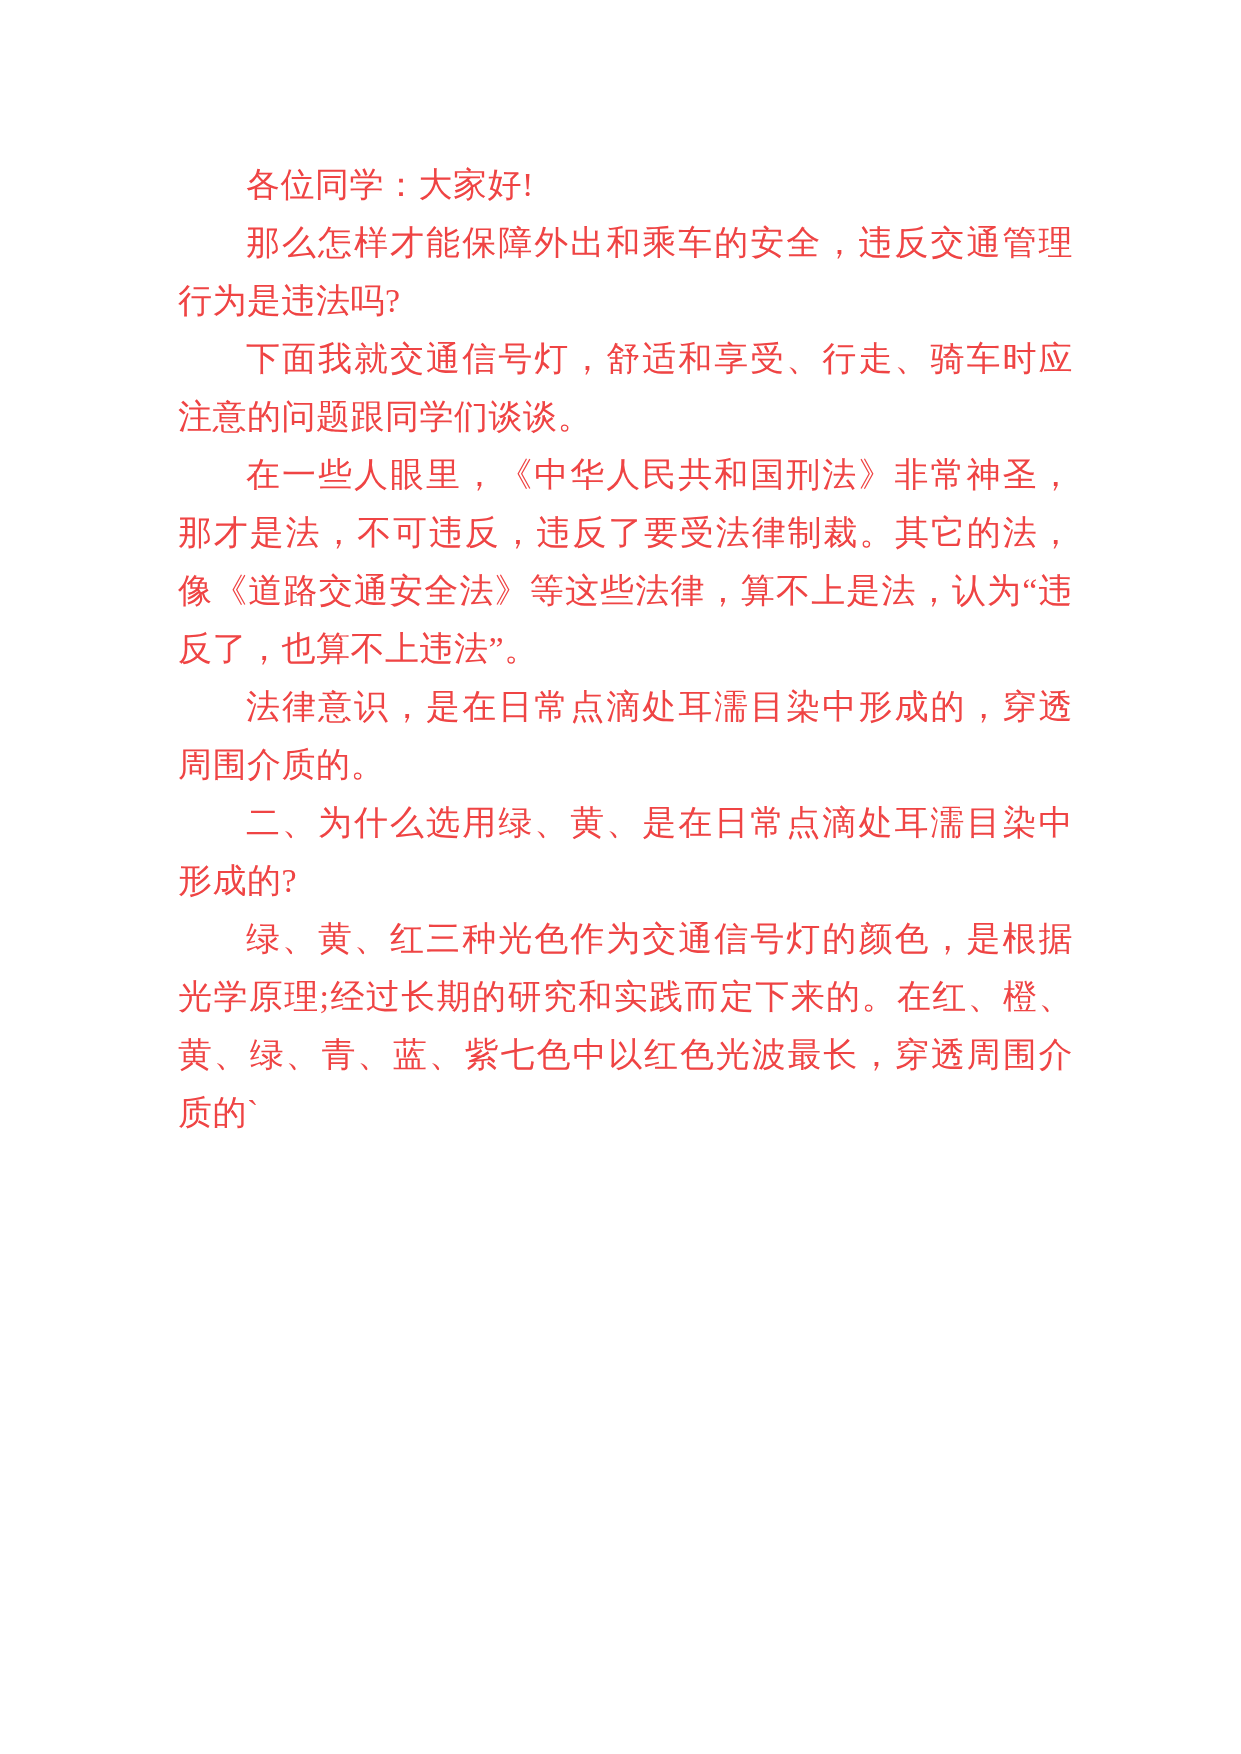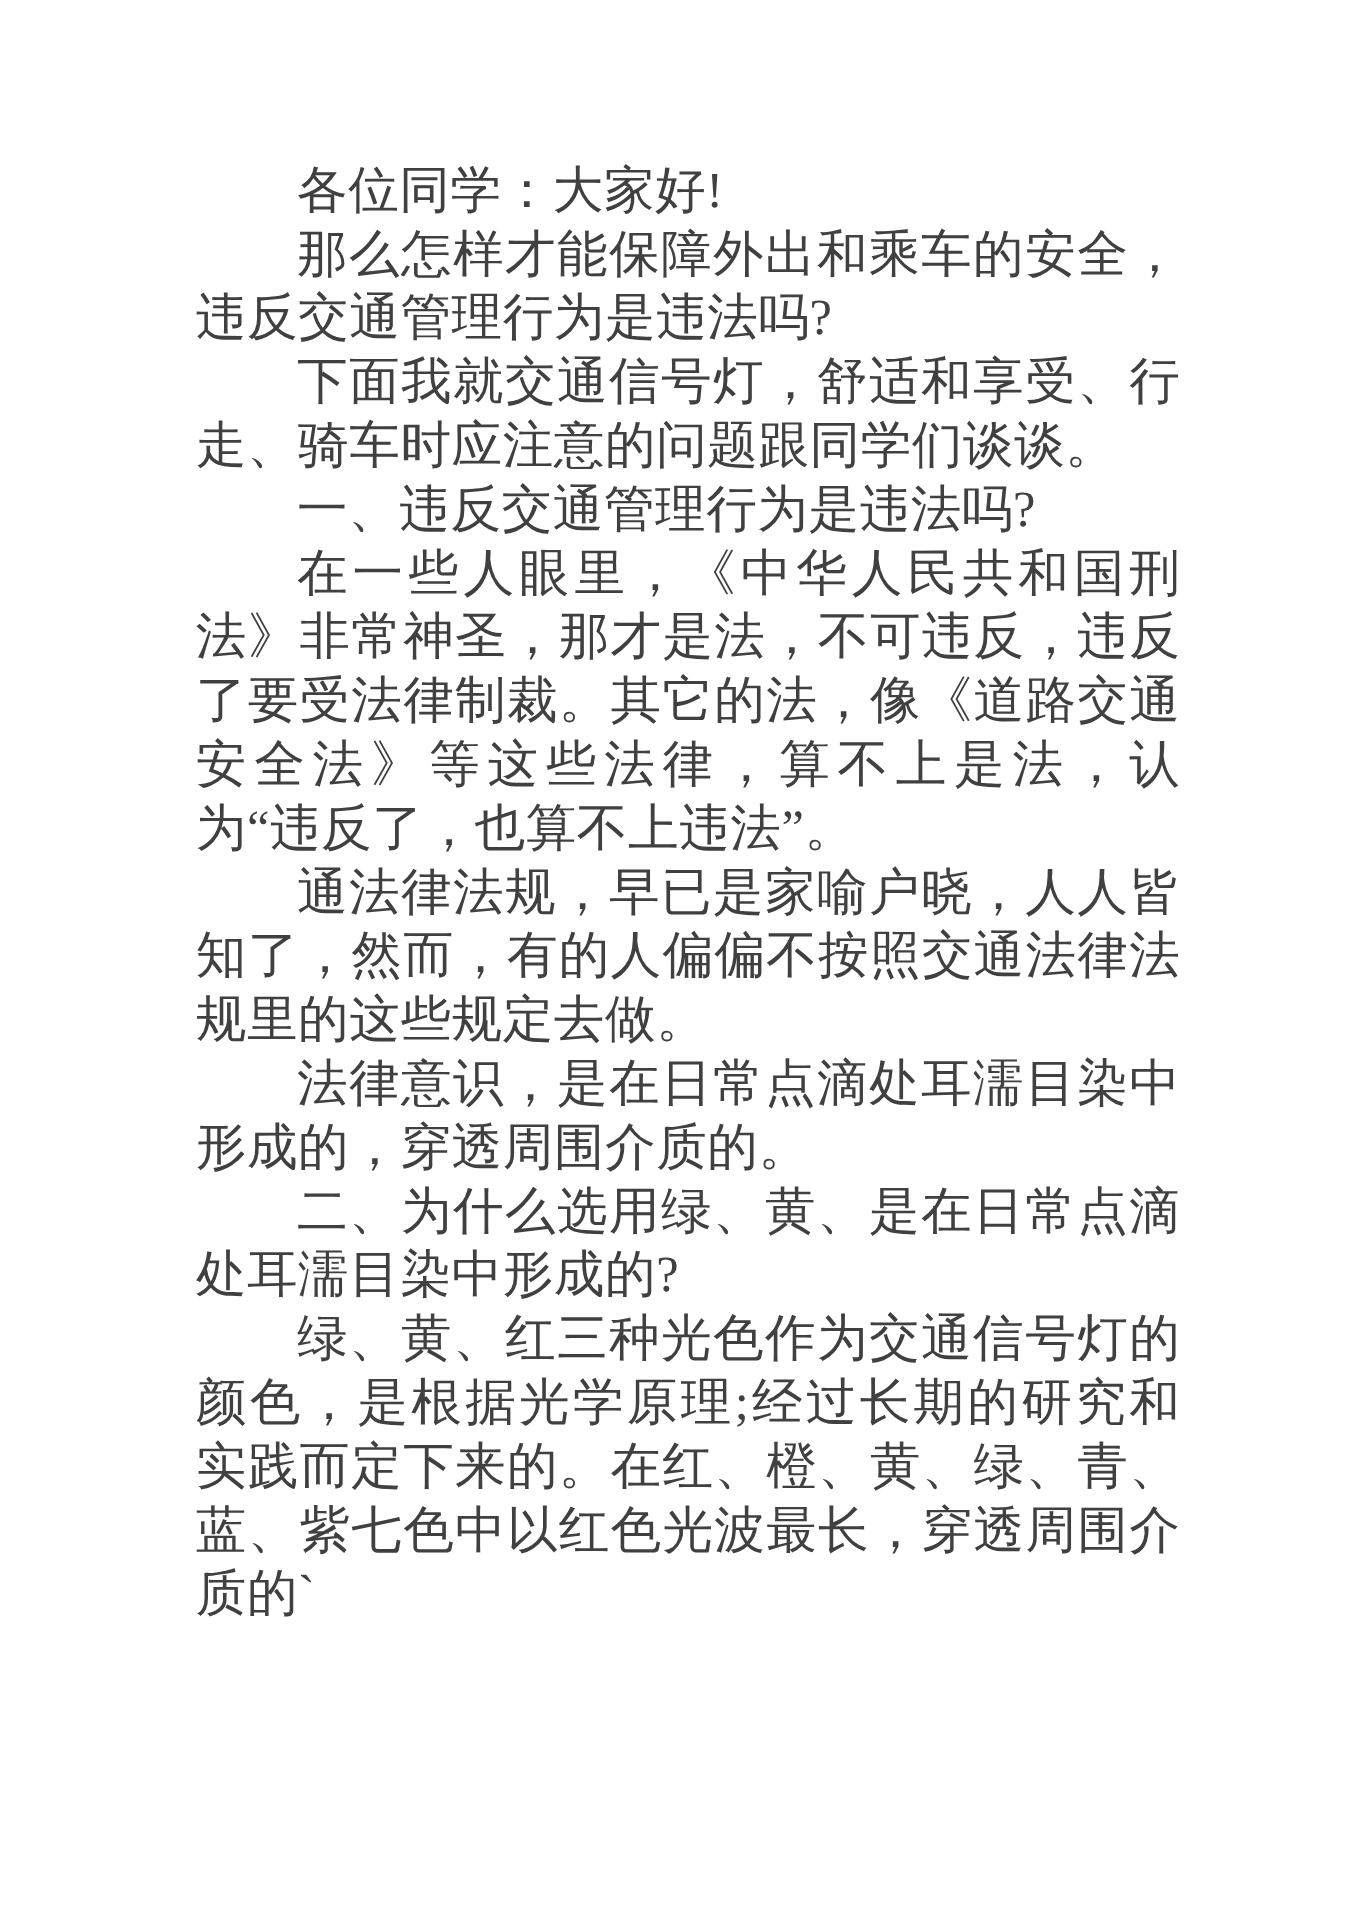--- a/index.html
+++ b/index.html
@@ -11,44 +11,42 @@
     position: relative;
     width: 1241px;
     height: 1754px;
     background: #ffffff;
     overflow: hidden;
     font-family: "Liberation Serif", "DejaVu Serif", serif;
   }
   .content {
     position: absolute;
     left: 178px;
-    top: 144px;
+    top: 156px;
     width: 895px;
-    color: #404040;
-    font-size: 46px;
+    color: #ef4444;
+    font-size: 34px;
     line-height: 58px;
     text-align: justify;
     text-justify: inter-ideograph;
     letter-spacing: 0.5px;
   }
   .content p {
     margin: 0;
     padding: 0;
     text-indent: 2em;
     font-weight: 400;
   }
 </style>
 </head>
 <body>
 
 <div class="page">
   <div class="content">
     <p>各位同学：大家好!</p>
     <p>那么怎样才能保障外出和乘车的安全，违反交通管理行为是违法吗?</p>
     <p>下面我就交通信号灯，舒适和享受、行走、骑车时应注意的问题跟同学们谈谈。</p>
-    <p>一、违反交通管理行为是违法吗?</p>
     <p>在一些人眼里，《中华人民共和国刑法》非常神圣，那才是法，不可违反，违反了要受法律制裁。其它的法，像《道路交通安全法》等这些法律，算不上是法，认为“违反了，也算不上违法”。</p>
-    <p>通法律法规，早已是家喻户晓，人人皆知了，然而，有的人偏偏不按照交通法律法规里的这些规定去做。</p>
     <p>法律意识，是在日常点滴处耳濡目染中形成的，穿透周围介质的。</p>
     <p>二、为什么选用绿、黄、是在日常点滴处耳濡目染中形成的?</p>
     <p>绿、黄、红三种光色作为交通信号灯的颜色，是根据光学原理;经过长期的研究和实践而定下来的。在红、橙、黄、绿、青、蓝、紫七色中以红色光波最长，穿透周围介质的`</p>
   </div>
 </div>
 
 </body></html>

